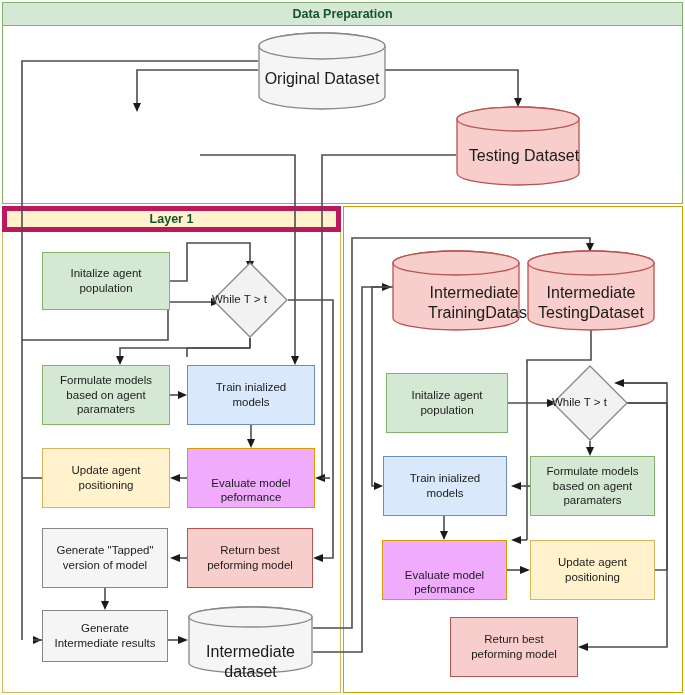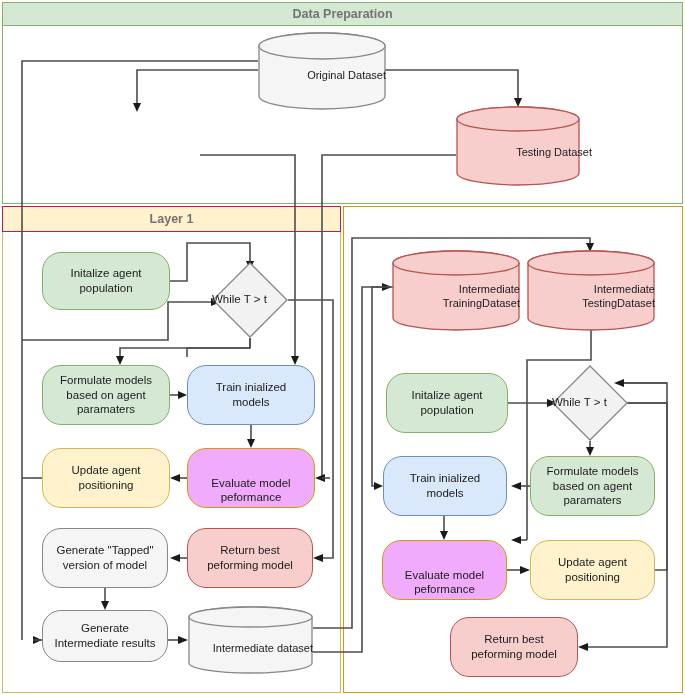--- a/index.html
+++ b/index.html
@@ -2,39 +2,39 @@
 <html><head>
 <meta charset="utf-8">
 <style>
   html,body{margin:0;padding:0;background:#ffffff;}
   body{font-family:"Liberation Sans",sans-serif;}
   #canvas{position:relative;width:685px;height:695px;background:#fff;overflow:hidden;}
 
   
   .group{position:absolute;box-sizing:border-box;border:1px solid #9ac27c;background:transparent;}
   .group-header{position:absolute;box-sizing:border-box;display:flex;align-items:center;
-       justify-content:center;font-weight:bold;font-size:12.5px;color:#737373;}
+       justify-content:center;font-weight:bold;font-size:12.5px;color:#14532d;}
 
   
   .node{position:absolute;box-sizing:border-box;display:flex;align-items:center;
         justify-content:center;text-align:center;font-size:11.5px;line-height:1.28;
-        color:#1b1b1b;border-radius:19px;border:1px solid #666;padding:2px 4px;z-index:5;}
+        color:#1b1b1b;border-radius:0;border:1px solid #666;padding:2px 4px;z-index:5;}
   .node span{display:block;}
 
   .green {background:#d5e8d4;border-color:#82b366;}
   .blue  {background:#dae8fc;border-color:#6c8ebf;}
   .yellow{background:#fff2cc;border-color:#d6b656;}
   .orange{background:#f0abfc;border-color:#d79b00;align-items:flex-end;}
   .red   {background:#f8cecc;border-color:#b85450;}
   .grey  {background:#f5f5f5;border-color:#878787;}
 
   
   .cyl{position:absolute;z-index:5;}
   .cyl svg{position:absolute;left:0;top:0;}
-  .cyl .cyl-label{position:absolute;left:0;right:0;text-align:right;font-size:11px;
+  .cyl .cyl-label{position:absolute;left:0;right:0;text-align:center;font-size:16px;
       line-height:1.25;color:#1b1b1b;}
 
   
   .diamond{position:absolute;z-index:5;}
   .diamond svg{position:absolute;left:0;top:0;}
   .diamond .d-label{position:absolute;left:0;right:0;text-align:left;font-size:11.5px;color:#1b1b1b;}
 
   
   #edges{position:absolute;left:0;top:0;width:685px;height:695px;z-index:2;}
   #edges path, #edges line{stroke:#4d4d4d;stroke-width:1.6;fill:none;}
@@ -44,21 +44,21 @@
 <body>
 
 <div id="canvas">
 
   <div class="group" style="left:2px;top:2px;width:681px;height:202px;border-color:#82b366;"></div>
   <div class="group-header" style="left:2px;top:2px;width:681px;height:24px;background:#d5e8d4;border:1px solid #82b366;">
     <span>Data Preparation</span>
   </div>
 
   <div class="group" style="left:2px;top:206px;width:339px;height:487px;border-color:#d6b656;"></div>
-  <div class="group-header" style="left:2px;top:206px;width:339px;height:26px;background:#fff2cc;border:1px solid #be185d;">
+  <div class="group-header" style="left:2px;top:206px;width:339px;height:26px;background:#fff2cc;border:5px solid #be185d;">
     <span>Layer 1</span>
   </div>
 
   <div class="group" style="left:343px;top:206px;width:340px;height:487px;border-color:#d79b00;"></div>
 
   <svg id="edges" viewBox="0 0 685 695">
     <defs></defs>
 
     <path d="M258,70 L137,70 L137,104"></path>
     <polygon points="137,112 133,103 141,103"></polygon>

